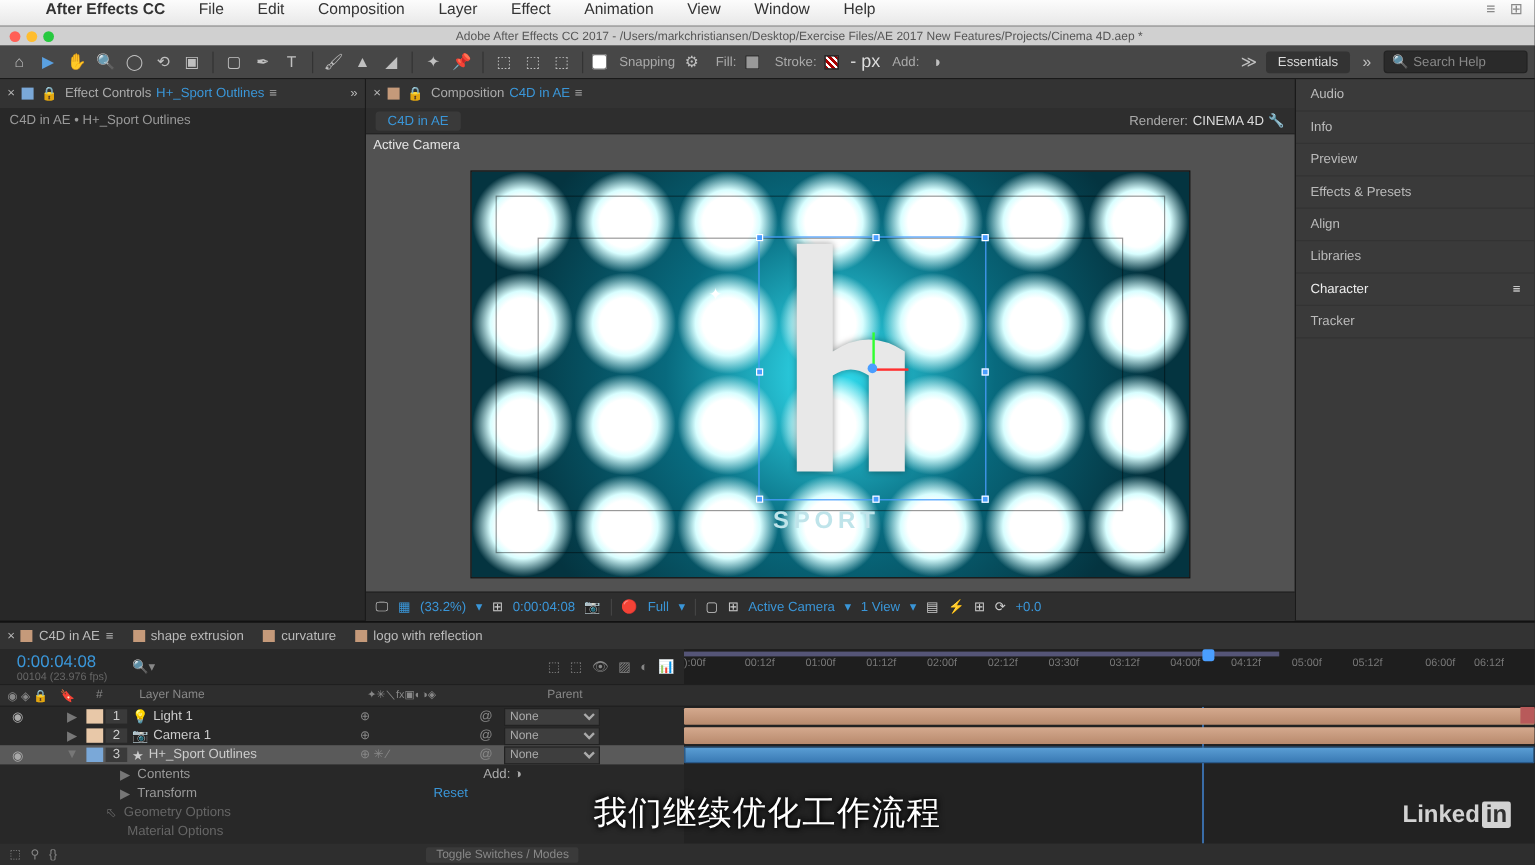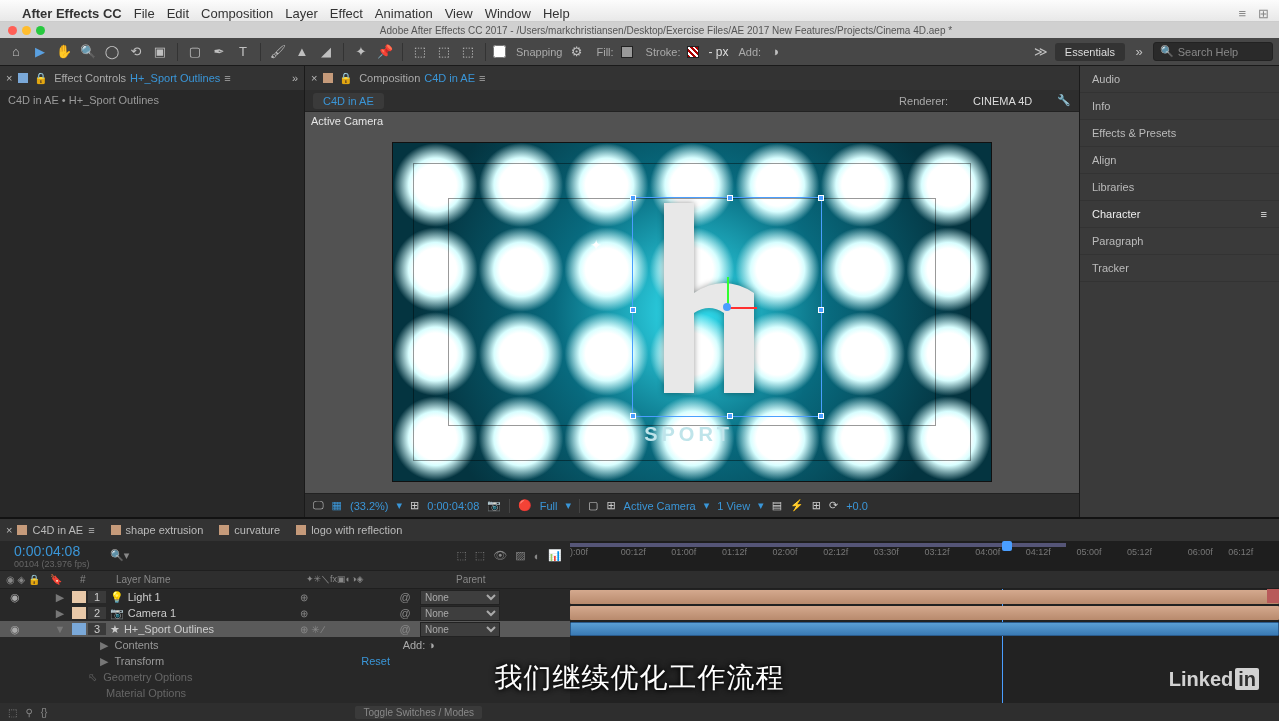--- a/index.html
+++ b/index.html
@@ -1,55 +1,55 @@
 <!DOCTYPE html>
 <html><head>
 <meta charset="utf-8">
 <style>
 * { margin: 0; padding: 0; box-sizing: border-box; font-family: "Helvetica Neue", Arial, sans-serif; user-select: none; }
 body { width: 1279px; height: 721px; background: #232323; color: #b8b8b8; font-size: 11px; overflow: hidden; }
 
 
-.mac-menubar { height: 22px; background: linear-gradient(#fcfcfc,#e8e8e8); display: flex; align-items: flex-end; padding: 0 10px; gap: 12px; color: #333; font-size: 13px; border-bottom: 1px solid #ccc; }
+.mac-menubar { height: 22px; background: linear-gradient(#fcfcfc,#e8e8e8); display: flex; align-items: flex-start; padding: 0 10px; gap: 28px; color: #333; font-size: 13px; border-bottom: 1px solid #ccc; }
 .mac-menubar .apple { font-size: 14px; }
 .mac-menubar .appname { font-weight: 600; }
 .mac-menubar .right { margin-left: auto; display: flex; gap: 12px; color: #888; }
 
 
 .app-titlebar { height: 16px; background: #d0d0d0; display: flex; align-items: center; font-size: 10px; color: #555; }
 .traffic { display: flex; gap: 5px; padding: 0 8px; }
 .traffic span { width: 9px; height: 9px; border-radius: 50%; display: block; }
 .tr-red { background: #ff5f56; } .tr-yel { background: #ffbd2e; } .tr-grn { background: #27c93f; }
 .app-titlebar .title { flex:1; text-align:center; }
 
 
 .toolbar { height: 28px; background: #474747; border-bottom: 1px solid #1a1a1a; display: flex; align-items: center; padding: 0 6px; gap: 4px; }
 .tool { width: 20px; height: 20px; display: flex; align-items: center; justify-content: center; color: #c0c0c0; font-size: 13px; border-radius:2px; }
 .divider { width:1px; height:18px; background:#333; margin:0 3px; }
 .opt-label { color:#aaa; font-size:11px; margin-left:6px; }
-.opt-val { color:#ddd; font-size:12px; margin-left:2px; }
+.opt-val { color:#ddd; font-size:15px; margin-left:2px; }
 .swatch { width:12px; height:12px; border:1px solid #222; display:inline-block; margin:0 3px; vertical-align:middle; }
 .workspace-tab { background:#333; padding:3px 10px; border-radius:3px; color:#ddd; font-size:11px; }
 .search-box { background:#2a2a2a; border:1px solid #222; border-radius:3px; padding:2px 6px; color:#888; width:120px; font-size:11px; display:flex; align-items:center; gap:4px; }
 
 .main-row { display:flex; height: 451px; }
 
 
 .panel-left { width:305px; background:#282828; border-right:1px solid #1a1a1a; display:flex; flex-direction:column; }
 .panel-tabbar { height: 24px; background:#333; display:flex; align-items:center; padding:0 6px; gap:6px; font-size:11px; }
 .panel-tab { display:flex; align-items:center; gap:4px; color:#aaa; }
 .panel-tab .highlight { color:#3a96d8; }
 .panel-left .info { padding:4px 8px; color:#9a9a9a; font-size:11px; }
 
 
 .panel-center { flex:1; background:#282828; display:flex; flex-direction:column; }
 .comp-tabbar { height:24px; background:#333; display:flex; align-items:center; padding:0 6px; gap:6px; }
 .comp-header { height:22px; background:#2e2e2e; display:flex; align-items:center; padding:0 8px; gap:8px; border-bottom:1px solid #222; }
 .comp-name-btn { background:#3a3a3a; padding:2px 10px; border-radius:3px; color:#3a96d8; font-size:11px; }
-.renderer { margin-left:auto; color:#aaa; font-size:11px; display:flex; gap:25px; align-items:center; }
+.renderer { margin-left:auto; color:#aaa; font-size:11px; display:flex; gap:4px; align-items:center; }
 .viewport-wrap { flex:1; background:#525252; display:flex; flex-direction:column; }
 .cam-label { color:#e6e6e6; padding:3px 6px; font-size:11px; }
 .viewport { flex:1; display:flex; justify-content:center; align-items:center; position:relative; }
 .comp-preview { width:600px; height:340px; background:#0e3a4a; position:relative; overflow:hidden; border:1px solid #111;
   background: radial-gradient(circle, #2dd4e6 5%, #086a7e 40%, #043440 80%); }
 .lights-grid { position:absolute; inset:0; display:grid; grid-template-columns:repeat(7,1fr); grid-template-rows:repeat(4,1fr); }
 .light { border-radius:50%; background:radial-gradient(circle, #fff 35%, #d8feff 45%, transparent 70%); width:100%; height:100%; }
 .light-wrap { display:flex; align-items:center; justify-content:center; }
 .logo-h { position:absolute; left:42%; top:18%; width:130px; height:200px; }
 .logo-h svg { filter: drop-shadow(0 0 3px rgba(0,0,0,.4)); }
@@ -379,34 +379,34 @@
   </div>
 
   <div class="panel-right">
     <div class="item">
         <span>Audio</span>
       </div>
     <div class="item">
         <span>Info</span>
       </div>
     <div class="item">
+        <span>Preview</span>
+      </div>
+    <div class="item">
         <span>Effects &amp; Presets</span>
       </div>
     <div class="item">
         <span>Align</span>
       </div>
     <div class="item">
         <span>Libraries</span>
       </div>
     <div class="item bold">
         <span>Character</span>
         <span>≡</span>
-      </div>
-    <div class="item">
-        <span>Paragraph</span>
       </div>
     <div class="item">
         <span>Tracker</span>
       </div>
   </div>
 </div>
 
 <div class="timeline">
   <div class="tl-tabbar">
     <span class="tl-tab">× <span class="sw" style="background:#c59a7a"></span><span>C4D in AE</span> ≡</span>

